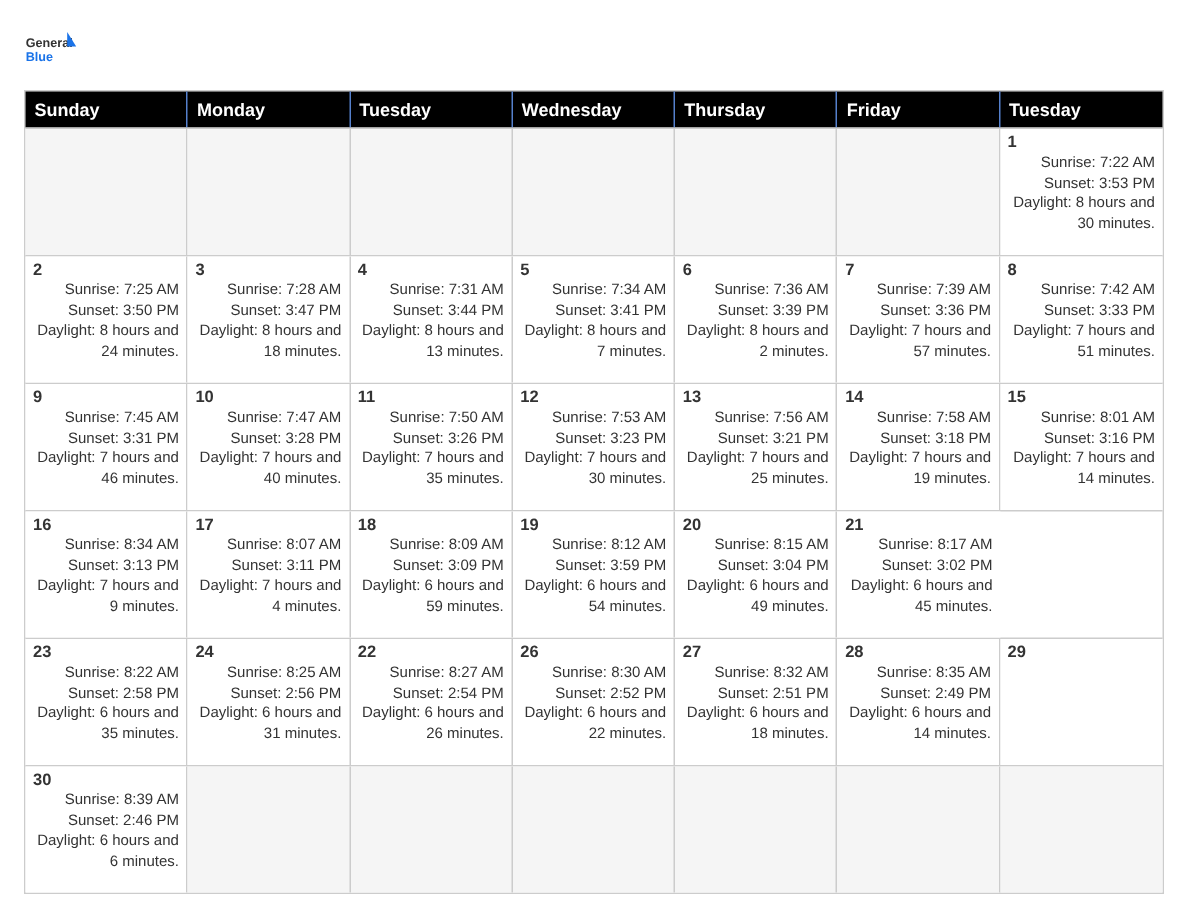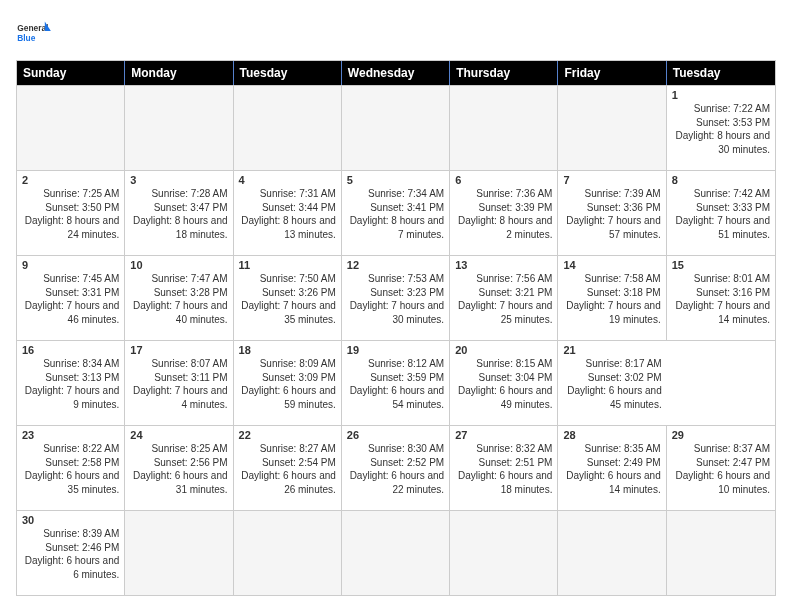--- a/index.html
+++ b/index.html
@@ -322,24 +322,20 @@
           </div>
           <div class="cal-cell">
             <span class="day-num">28</span>
             <div class="cell-info">Sunrise: 8:35 AM
 Sunset: 2:49 PM
 Daylight: 6 hours
 and 14 minutes.</div>
           </div>
           <div class="cal-cell">
             <span class="day-num">29</span>
-            <div class="cell-info">Sunrise: 8:37 AM
-Sunset: 2:47 PM
-Daylight: 6 hours
-and 10 minutes.</div>
           </div>
         </div>
         <div class="cal-row">
           <div class="cal-cell">
             <span class="day-num">30</span>
             <div class="cell-info">Sunrise: 8:39 AM
 Sunset: 2:46 PM
 Daylight: 6 hours
 and 6 minutes.</div>
           </div>

